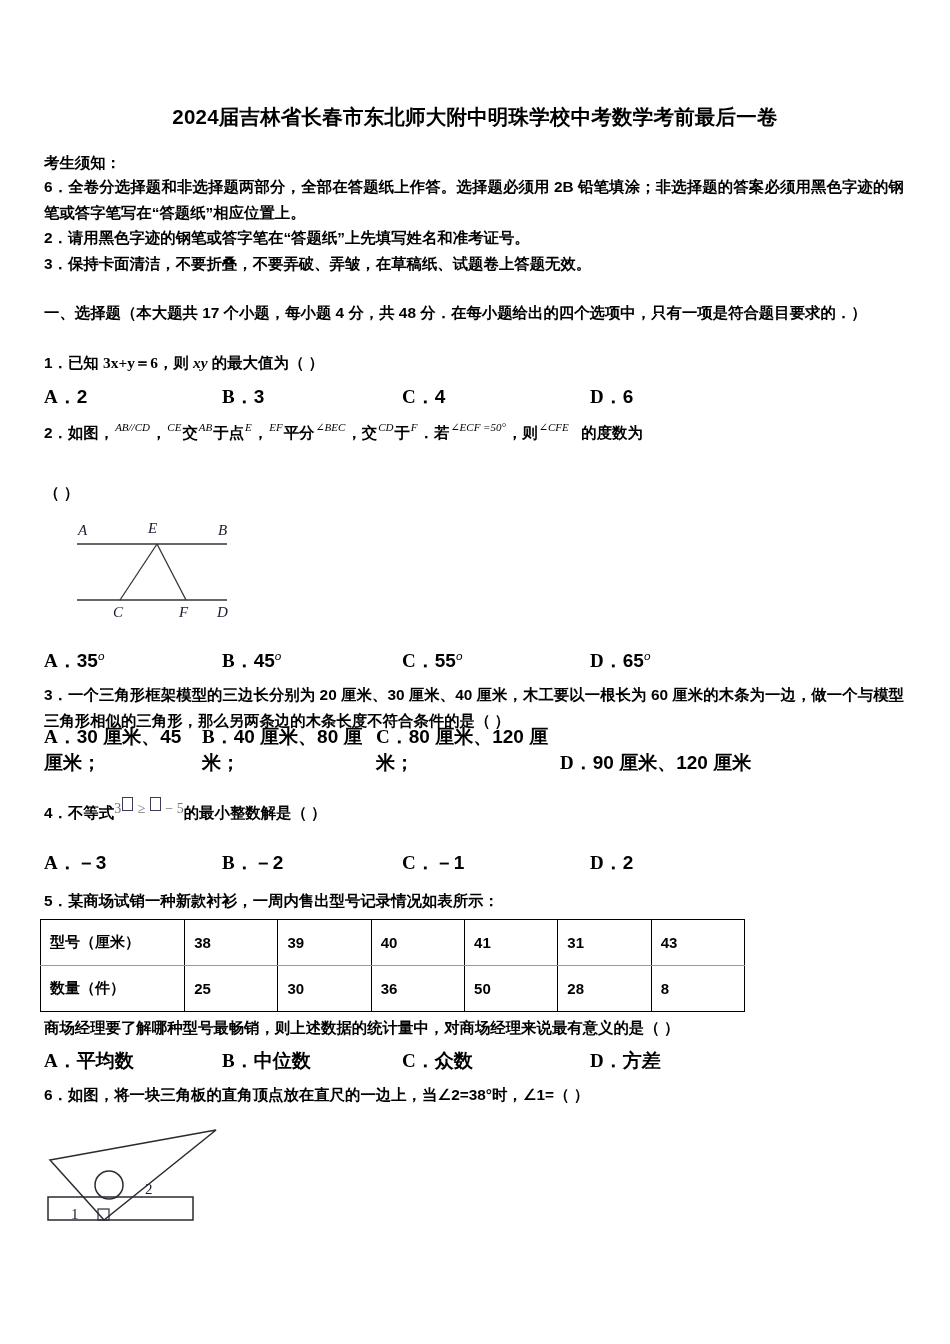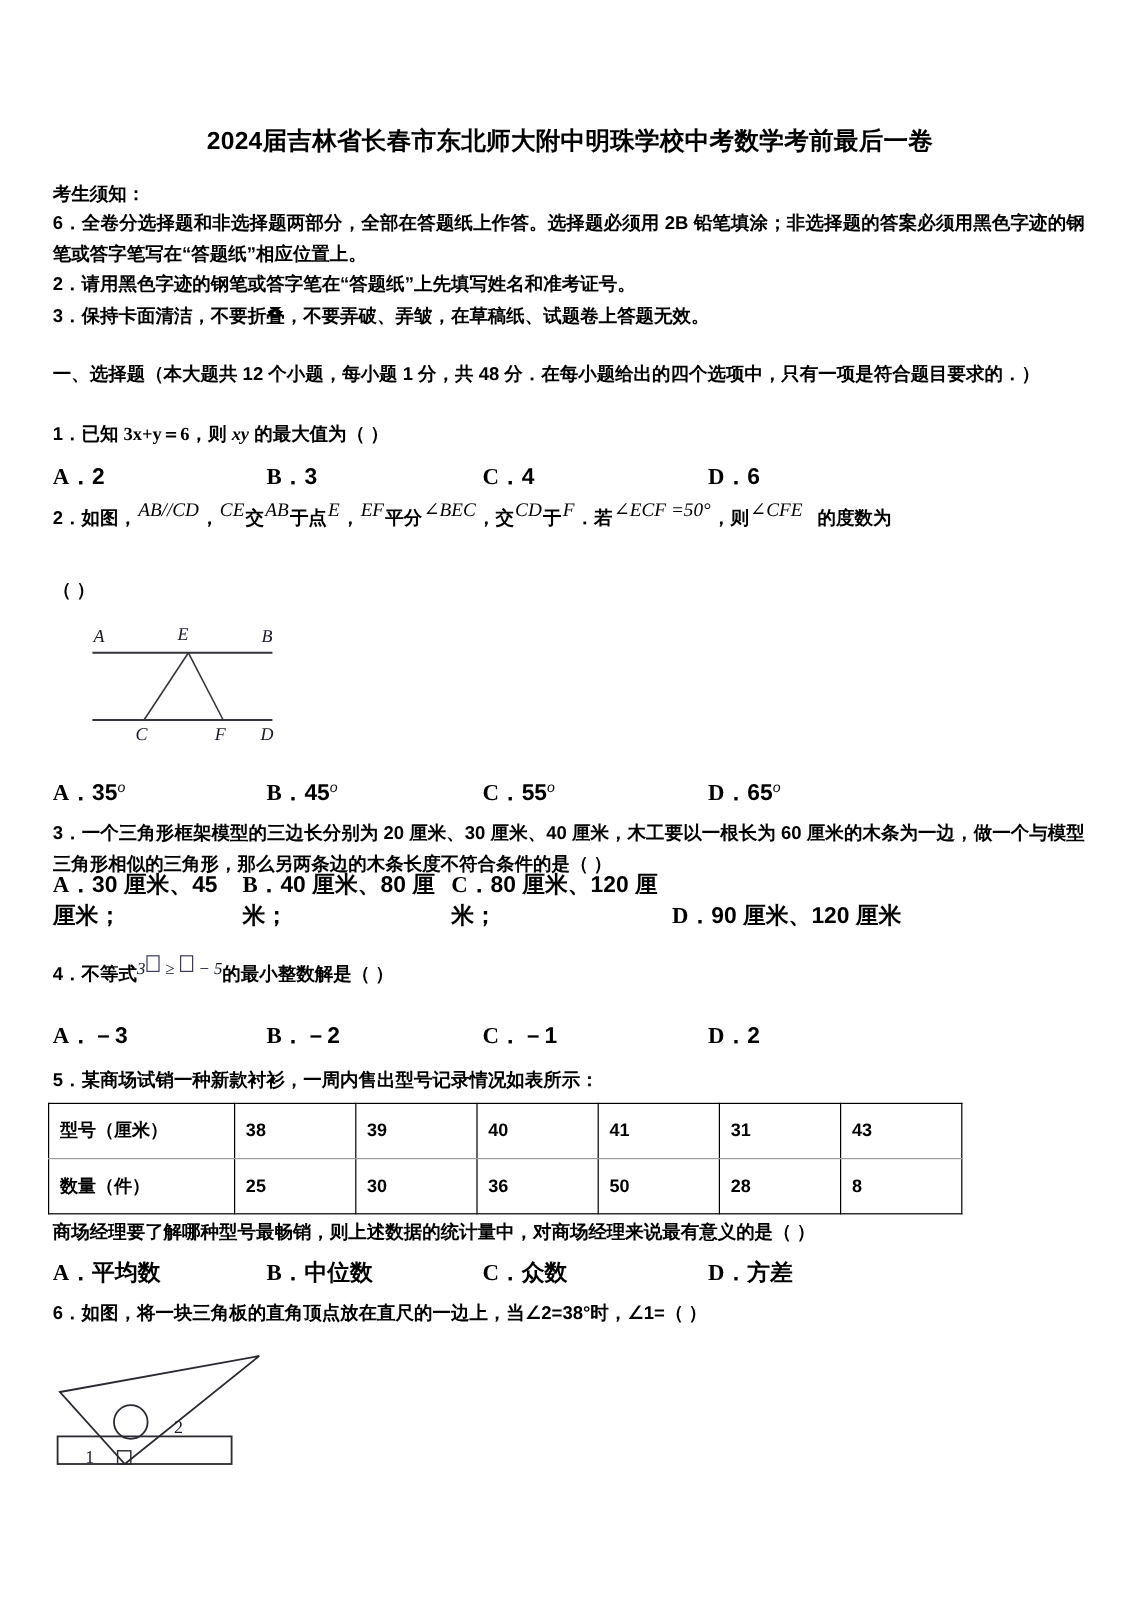--- a/index.html
+++ b/index.html
@@ -22,30 +22,30 @@
   .cn{font-family:"Liberation Sans","DejaVu Sans",sans-serif;font-weight:bold;}
   .mi{font-family:"Liberation Serif","DejaVu Serif",serif;font-style:italic;font-weight:normal;}
   .mn{font-family:"Liberation Serif","DejaVu Serif",serif;font-weight:bold;font-style:normal;}
   .sup{font-size:.62em;vertical-align:super;font-style:italic;font-weight:normal;}
   .optrow{position:absolute;left:44px;width:880px;font-size:19px;}
   .optrow span.opt{display:inline-block;font-family:"Liberation Sans","DejaVu Sans",sans-serif;font-weight:bold;}
   .olab{font-family:"Liberation Serif","DejaVu Serif",serif;font-weight:bold;}
   
   .mfrag{
     font-family:"Liberation Serif","DejaVu Serif",serif;
-    font-style:italic;font-weight:normal;font-size:16px;
+    font-style:italic;font-weight:normal;font-size:11px;
     position:relative;top:-7px;padding:0 1px;
   }
   
   .tofu{display:inline-block;width:9px;height:12px;border:1px solid #3a3a5c;
         vertical-align:2px;margin:0 1px;}
   .q4math{position:relative;top:-5px;font-family:"Liberation Serif","DejaVu Serif",serif;
-          font-style:italic;color:#0f172a;font-size:14px;}
+          color:#737373;font-size:14px;}
   
-  .tbl{position:absolute;left:40px;top:919px;width:762px;border-collapse:collapse;}
+  .tbl{position:absolute;left:40px;top:919px;width:705px;border-collapse:collapse;}
   .tbl td{
     border:1.4px solid #000;height:45px;padding:0 9px;
     font-family:"Liberation Sans","DejaVu Sans",sans-serif;font-weight:bold;font-size:15px;
     vertical-align:middle;
   }
   .tbl tr:first-child td{border-bottom:1.4px solid #9a9a9a;}
   .tbl tr:last-child td{border-top:1.4px solid #9a9a9a;}
   .tbl td.hd{width:179px;}
   .tbl td.dc{width:113px;}
   
@@ -58,21 +58,21 @@
 
 <div class="page">
 
   <div class="doc-title">2024届吉林省长春市东北师大附中明珠学校中考数学考前最后一卷</div>
 
   <div class="blk cn" style="top:150px;">考生须知：</div>
   <div class="blk cn" style="top:174px;">6．全卷分选择题和非选择题两部分，全部在答题纸上作答。选择题必须用 2B 铅笔填涂；非选择题的答案必须用黑色字迹的钢笔或答字笔写在“答题纸”相应位置上。</div>
   <div class="blk cn" style="top:225px;">2．请用黑色字迹的钢笔或答字笔在“答题纸”上先填写姓名和准考证号。</div>
   <div class="blk cn" style="top:251px;">3．保持卡面清洁，不要折叠，不要弄破、弄皱，在草稿纸、试题卷上答题无效。</div>
 
-  <div class="blk cn" style="top:300px;">一、选择题（本大题共 12 个小题，每小题 1 分，共 48 分．在每小题给出的四个选项中，只有一项是符合题目要求的．）</div>
+  <div class="blk cn" style="top:300px;">一、选择题（本大题共 17 个小题，每小题 4 分，共 48 分．在每小题给出的四个选项中，只有一项是符合题目要求的．）</div>
 
   <div class="blk" style="top:350px;">
     <span class="cn">1．</span><span class="cn">已知 </span><span class="mn">3x+y＝6</span><span class="cn">，则 </span><span class="mi" style="font-weight:bold">xy</span><span class="cn"> 的最大值为（     ）</span>
   </div>
   <div class="optrow" style="top:384px;">
     <span class="opt" style="width:178px"><span class="olab">A．</span><span>2</span></span><span class="opt" style="width:180px"><span class="olab">B．</span><span>3</span></span><span class="opt" style="width:188px"><span class="olab">C．</span><span>4</span></span><span class="opt"><span class="olab">D．</span><span>6</span></span>
   </div>
 
   <div class="blk" style="top:418px;line-height:30px;">
     <span class="cn">2．</span><span class="cn">如图，</span><span class="mfrag">AB//CD</span><span class="cn">，</span><span class="mfrag">CE</span><span class="cn">交</span><span class="mfrag">AB</span><span class="cn">于点</span><span class="mfrag">E</span><span class="cn">，</span><span class="mfrag">EF</span><span class="cn">平分</span><span class="mfrag">∠BEC</span><span class="cn">，交</span><span class="mfrag">CD</span><span class="cn">于</span><span class="mfrag">F</span><span class="cn">．若</span><span class="mfrag">∠ECF =50°</span><span class="cn">，则</span><span class="mfrag">∠CFE</span>&nbsp;&nbsp;&nbsp;<span class="cn">的度数为</span>

